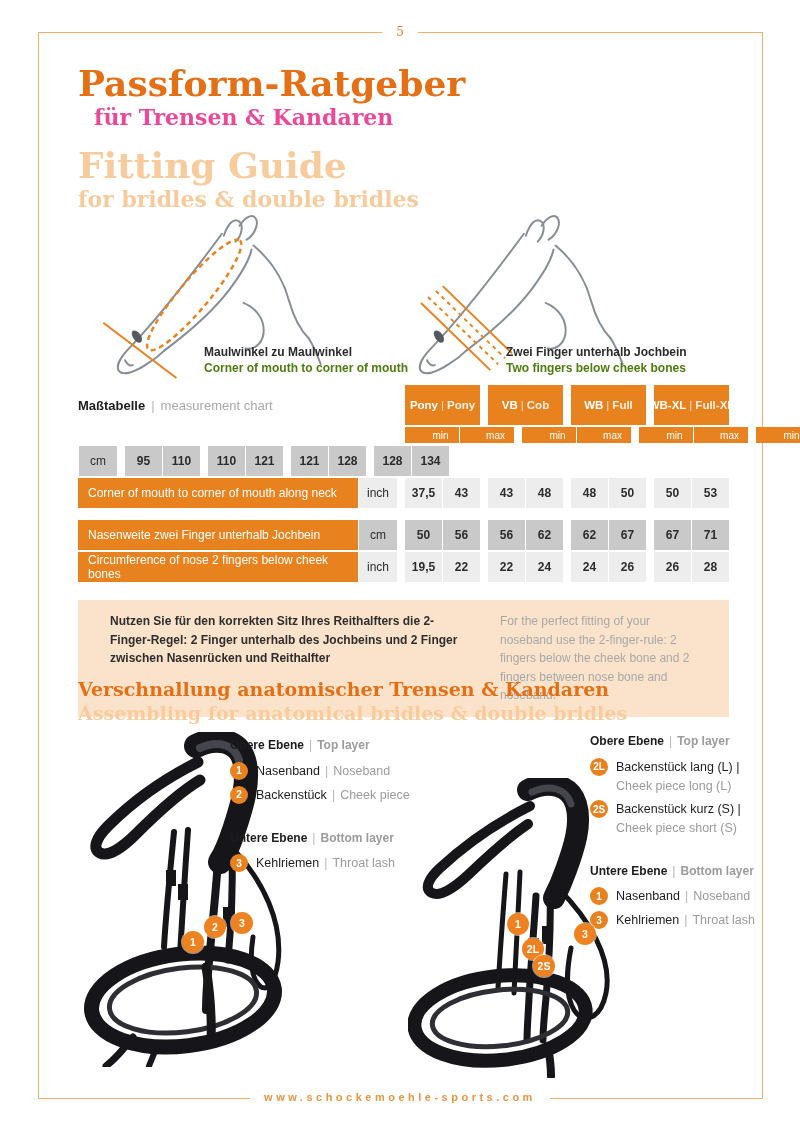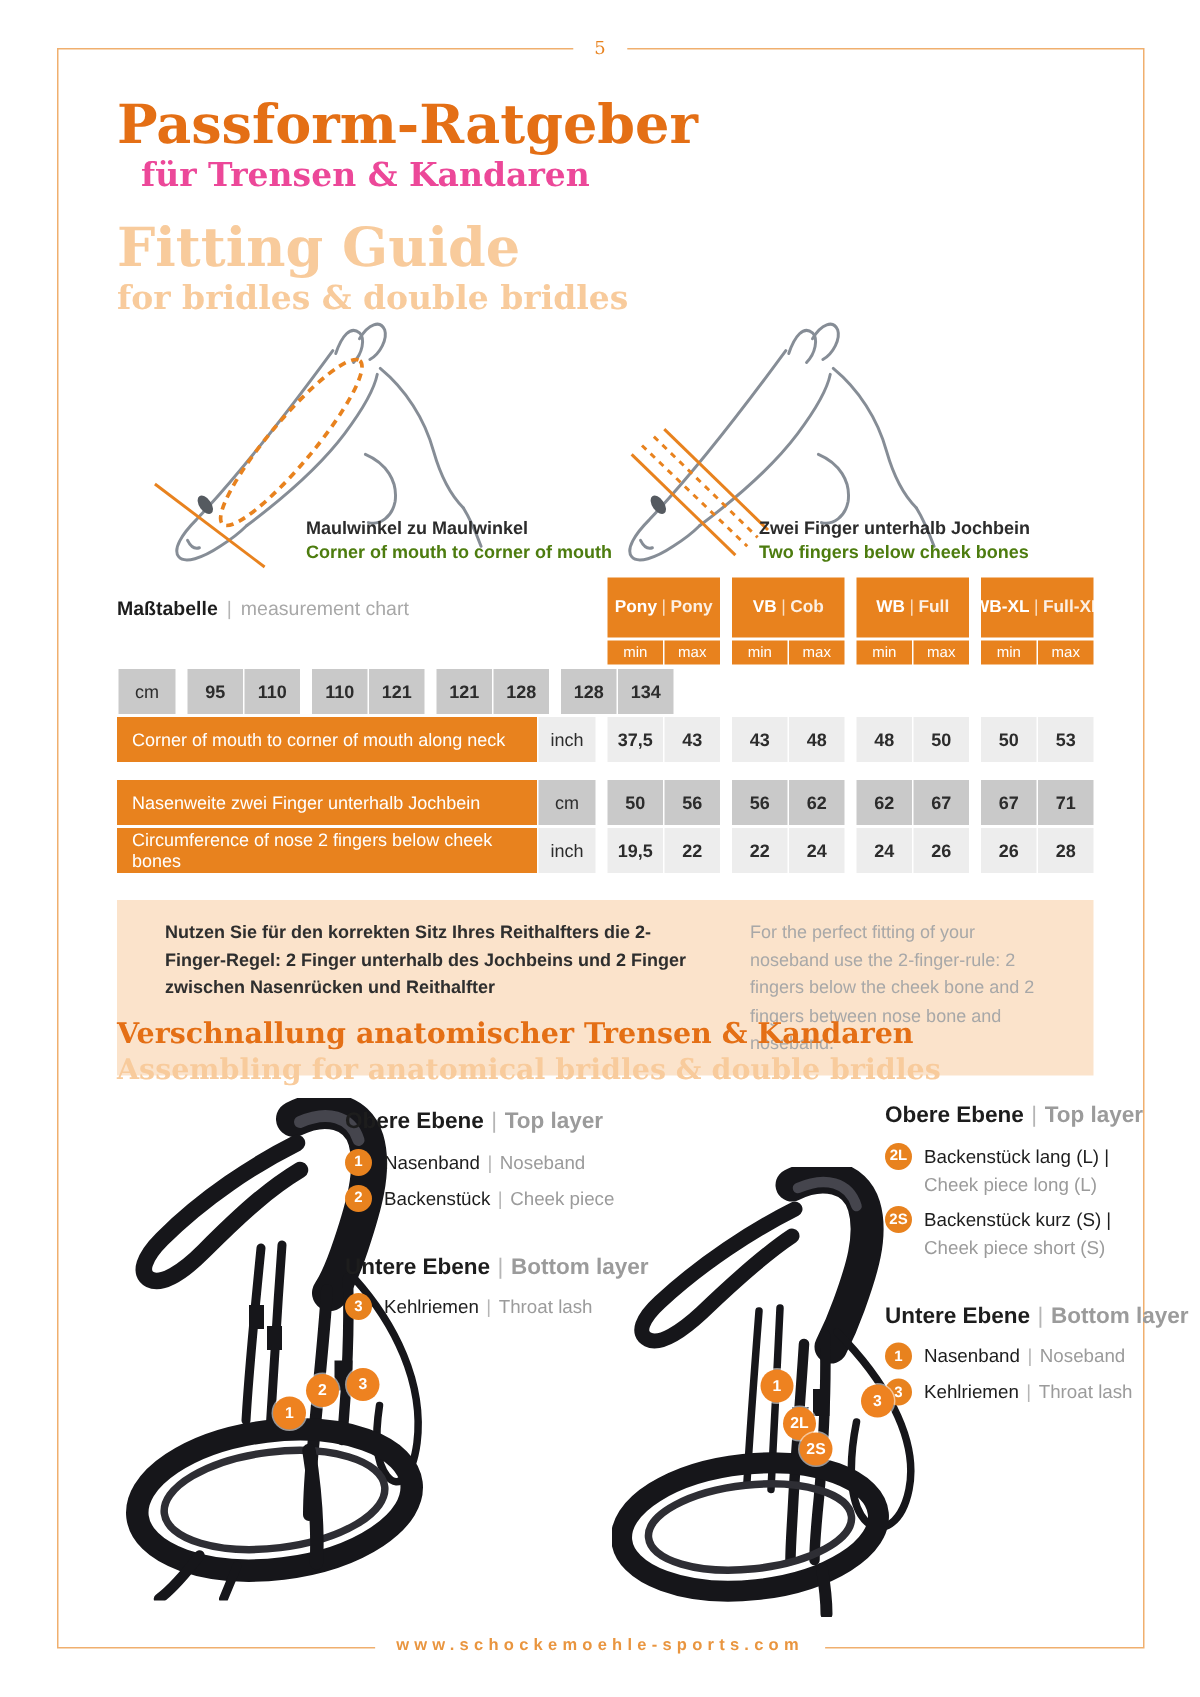--- a/index.html
+++ b/index.html
@@ -36,21 +36,21 @@
   .t-title .tt-de{font-weight:bold;color:#1d1d1d;}
   .t-title .sep{color:#b5b5b5;margin:0 6px;}
   .t-title .tt-en{color:#a8a8a8;}
   .g-head{width:75px;margin-left:8px;height:40px;background:#e8821e;color:#fff;
           display:flex;align-items:center;justify-content:center;font-size:11.5px;white-space:nowrap;}
   .g-head .g-de{font-weight:bold;}
   .g-head .sep{margin:0 3px;opacity:.75;}
   .g-head .g-en{font-weight:bold;opacity:.88;}
   .spacer{width:319px;}
   .mm{width:37px;height:16px;background:#e8821e;color:#fff;font-size:10px;
-      display:flex;align-items:center;justify-content:center;}
+      display:flex;align-items:center;justify-content:center;padding-left:17px;}
   .mm.first{margin-left:8px;} .mm.second{margin-left:1px;}
   .rlabel{width:280px;background:#e8821e;color:#fff;font-size:12px;
           display:flex;align-items:center;padding-left:10px;box-sizing:border-box;}
   .unit{width:38px;margin-left:1px;font-size:12px;color:#2c2c2c;
         display:flex;align-items:center;justify-content:center;}
   .cell{width:37px;font-size:12px;font-weight:bold;color:#2c2c2c;
         display:flex;align-items:center;justify-content:center;}
   .cell.first{margin-left:8px;} .cell.second{margin-left:1px;}
   .row30{height:30px;}
   .shade-dark .unit,.shade-dark .cell{background:#c9c9c9;}
@@ -65,21 +65,21 @@
   .note .n-en{flex:1;font-size:12px;color:#a8a8a8;line-height:1.55;}
 
   
   .asm-head{position:absolute;left:78px;top:678px;z-index:1;font-family:"DejaVu Serif",serif;}
   .asm-head .a-de{font-size:19px;font-weight:bold;color:#e46f15;margin:0;}
   .asm-head .a-en{font-size:19px;font-weight:bold;color:#f8cb9c;margin:2px 0 0;}
 
   .bridles{position:absolute;left:78px;top:728px;width:684px;height:352px;z-index:1;}
   .bridle-svg{position:absolute;}
   .legend{position:absolute;font-size:12.5px;line-height:1.3;}
-  .legend .lg-head{margin:0 0 9px;font-size:15px;white-space:nowrap;}
+  .legend .lg-head{margin:0 0 9px;font-size:12px;white-space:nowrap;}
   .legend .lg-head .h-de{font-weight:bold;color:#1d1d1d;}
   .legend .sep{color:#b5b5b5;margin:0 5px;}
   .legend .lg-head .h-en{font-weight:bold;color:#9b9b9b;}
   .li{display:flex;align-items:flex-start;margin-bottom:7px;}
   .badge{flex:0 0 auto;width:18px;height:18px;border-radius:50%;background:#e8821e;color:#fff;
          font-size:10px;font-weight:bold;display:flex;align-items:center;justify-content:center;
          margin-right:8px;margin-top:-1px;}
   .li .i-de{color:#1d1d1d;white-space:nowrap;}
   .li .i-en{color:#9b9b9b;white-space:nowrap;}
   .li .two-line .i-en{display:block;margin-top:3px;}

